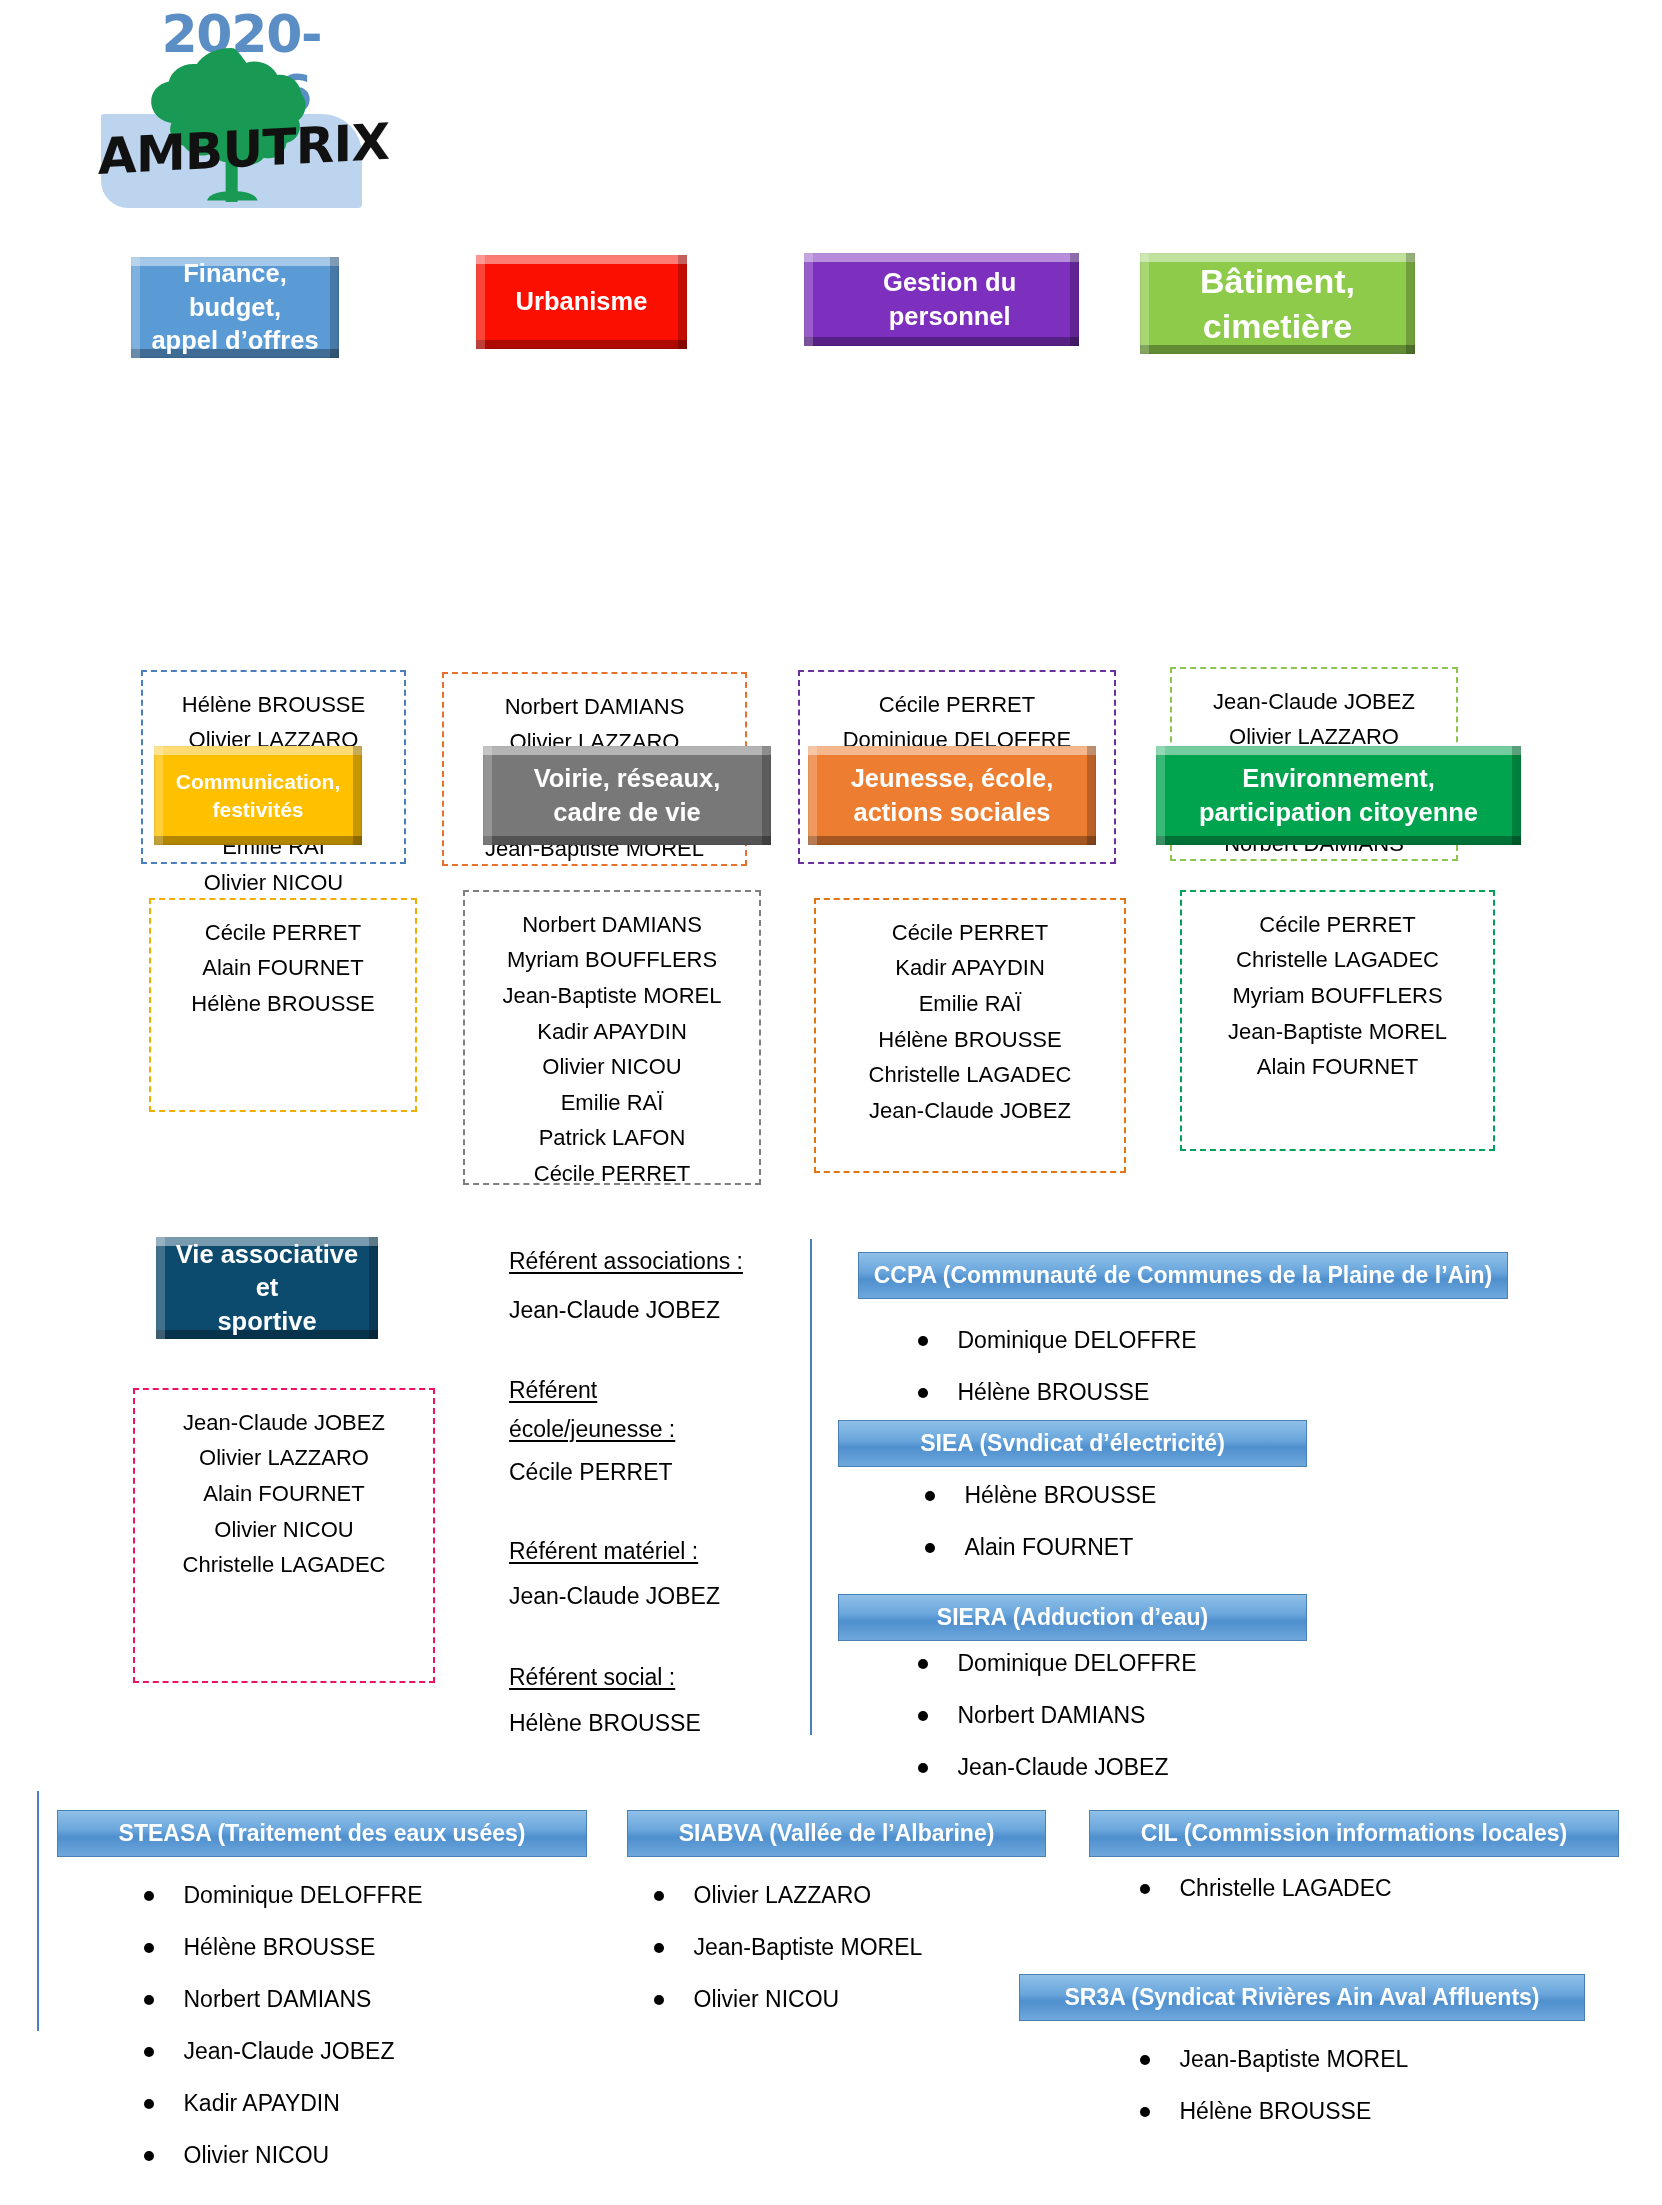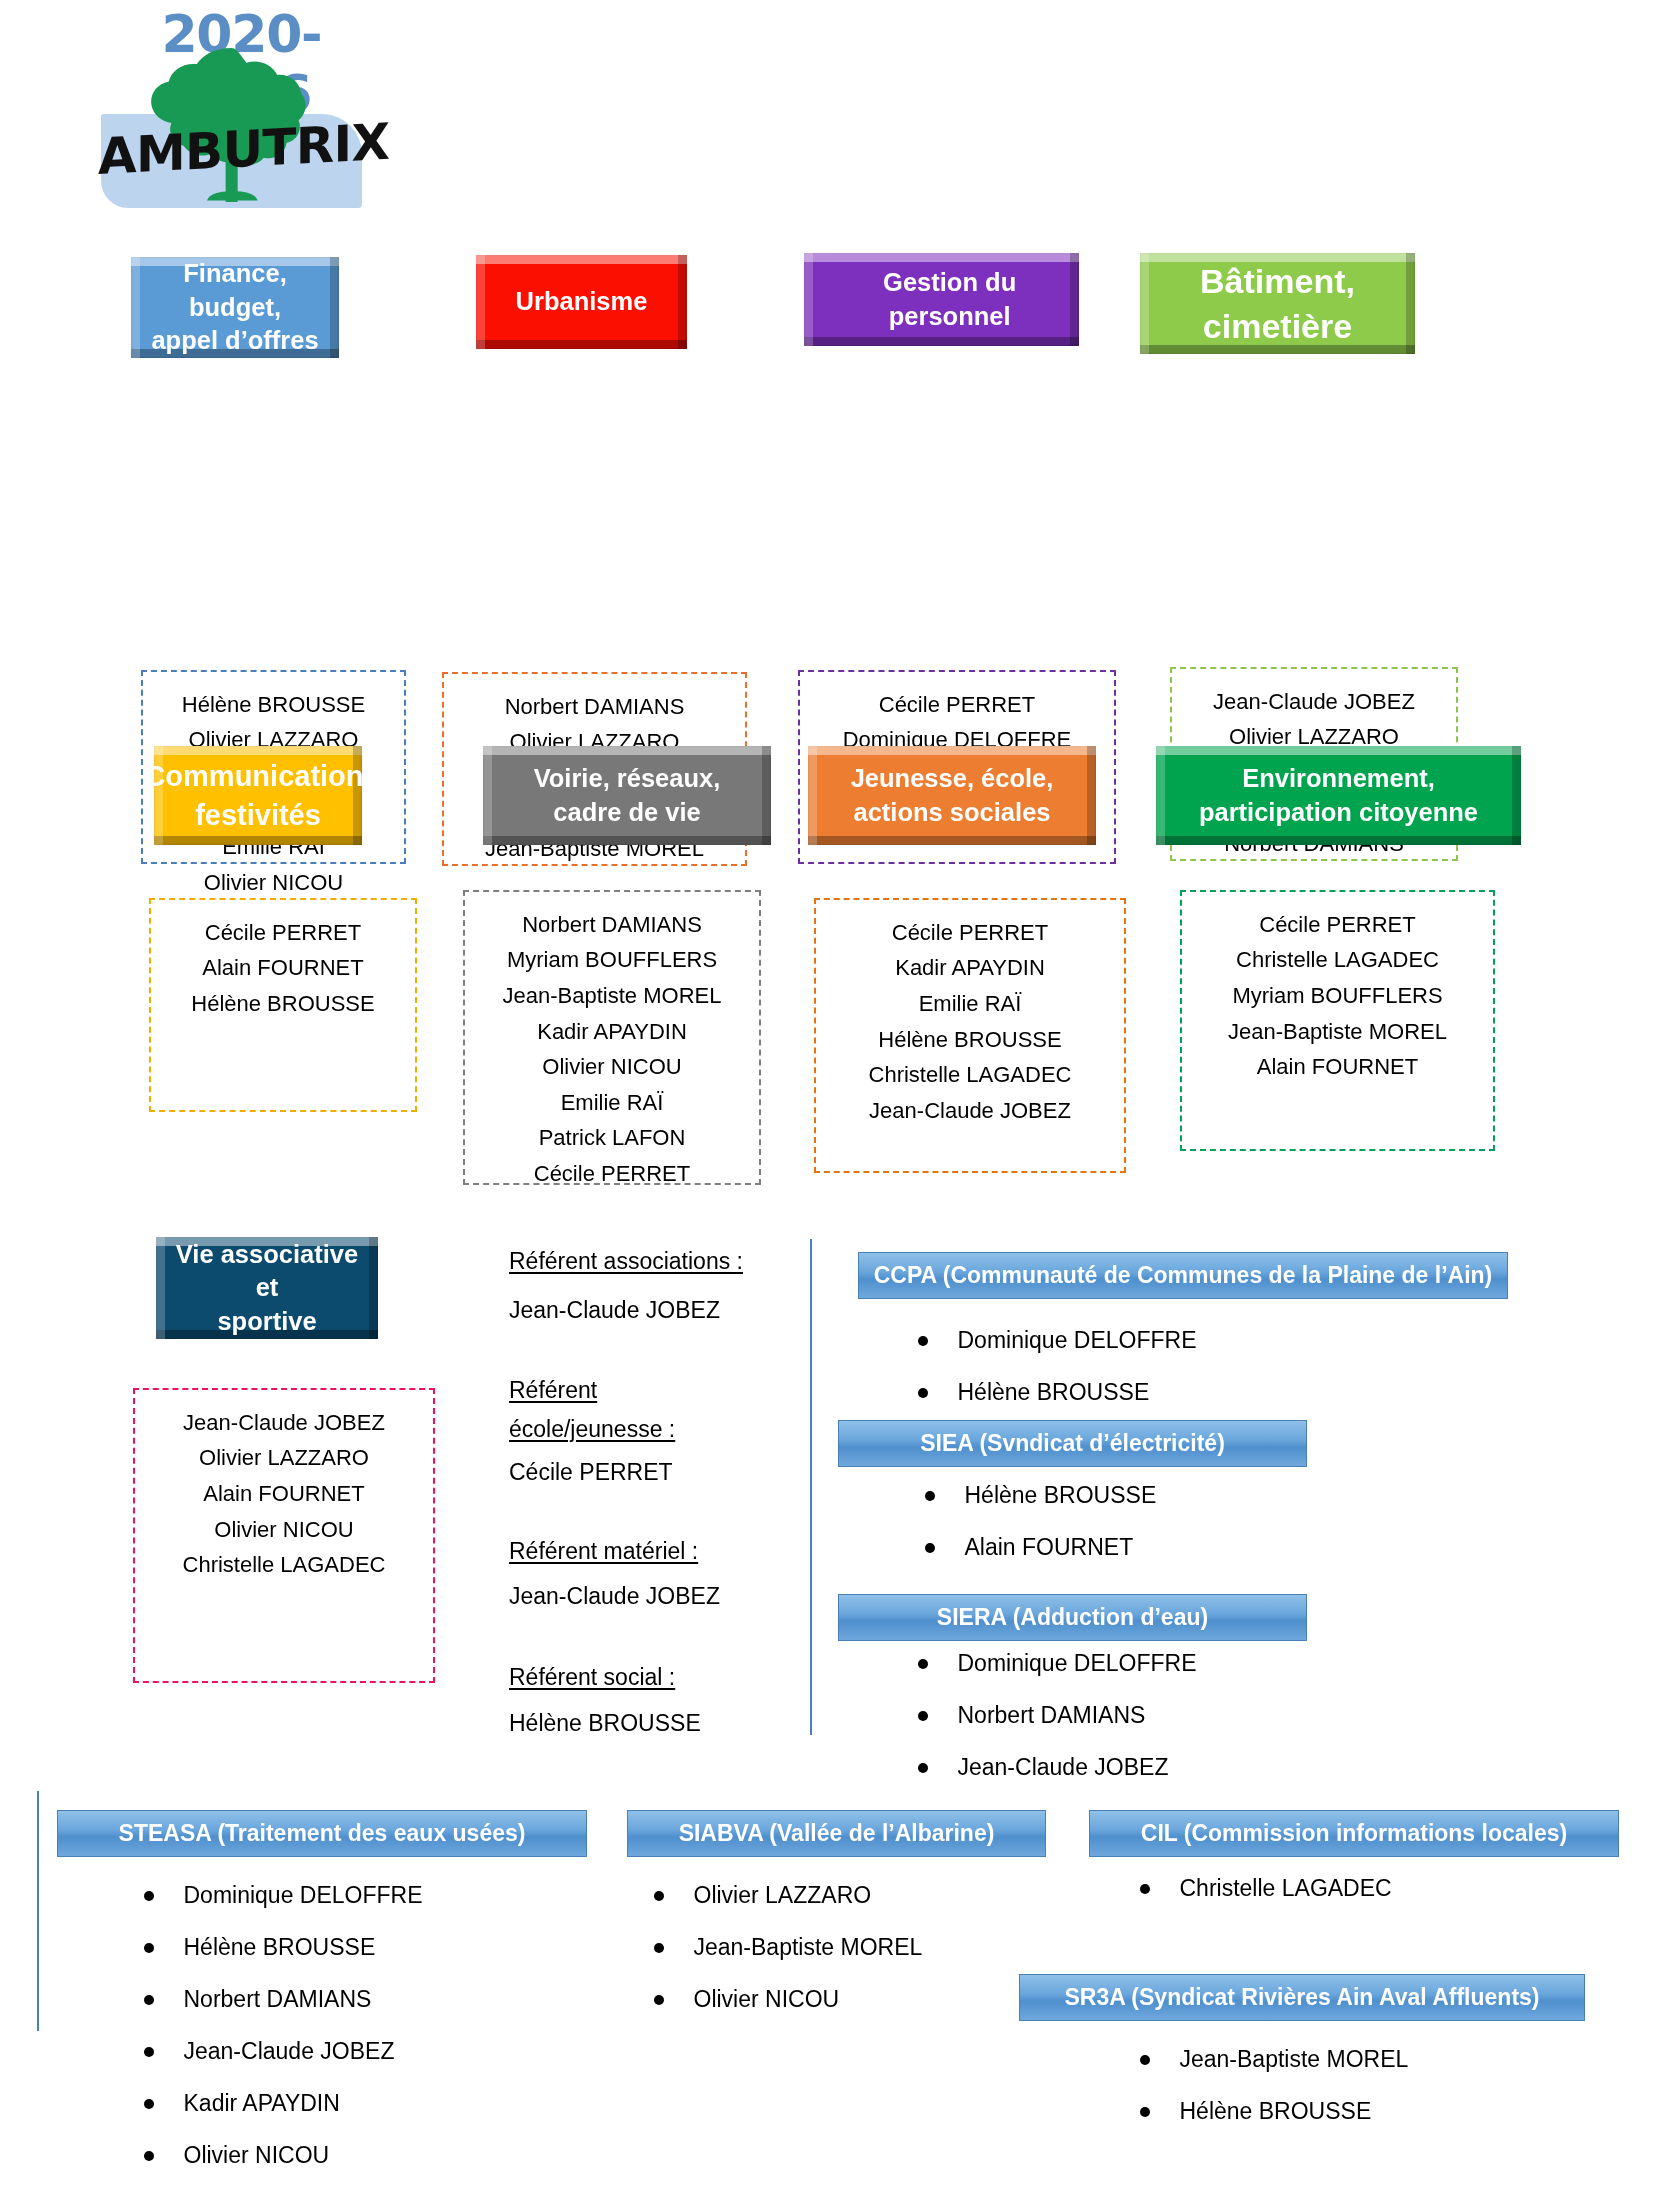--- a/index.html
+++ b/index.html
@@ -157,21 +157,21 @@
     <div>Dominique DELOFFRE</div>
   </div>
 <div class="members" id="m1-3" style="left: 1170px; top: 667px; width: 288px; height: 194px; border-color: rgb(140, 196, 78);">
     <div>Jean-Claude JOBEZ</div>
     <div>Olivier LAZZARO</div>
     <div>Kadir APAYDIN</div>
     <div>Alain FOURNET</div>
     <div>Norbert DAMIANS</div>
   </div>
 
-<div class="plate" id="p2-0" style="left: 154px; top: 746px; width: 208px; height: 99px; font-size: 29px; background: rgb(255, 192, 0); box-shadow: rgba(0, 0, 0, 0.08) 0px 0px 0px 1.3px inset;">
+<div class="plate" id="p2-0" style="left: 154px; top: 746px; width: 208px; height: 99px; font-size: 21px; background: rgb(255, 192, 0); box-shadow: rgba(0, 0, 0, 0.08) 0px 0px 0px 1.3px inset;">
   <span class="bev">
       <i class="t"></i>
       <i class="b"></i>
       <i class="l"></i>
       <i class="r"></i>
     </span>
   <span class="lbl">Communication,<br>festivités</span>
 </div>
 <div class="plate" id="p2-1" style="left: 483px; top: 746px; width: 288px; height: 99px; font-size: 25.5px; background: rgb(120, 120, 120); box-shadow: rgba(0, 0, 0, 0.08) 0px 0px 0px 1.3px inset;">
   <span class="bev">

